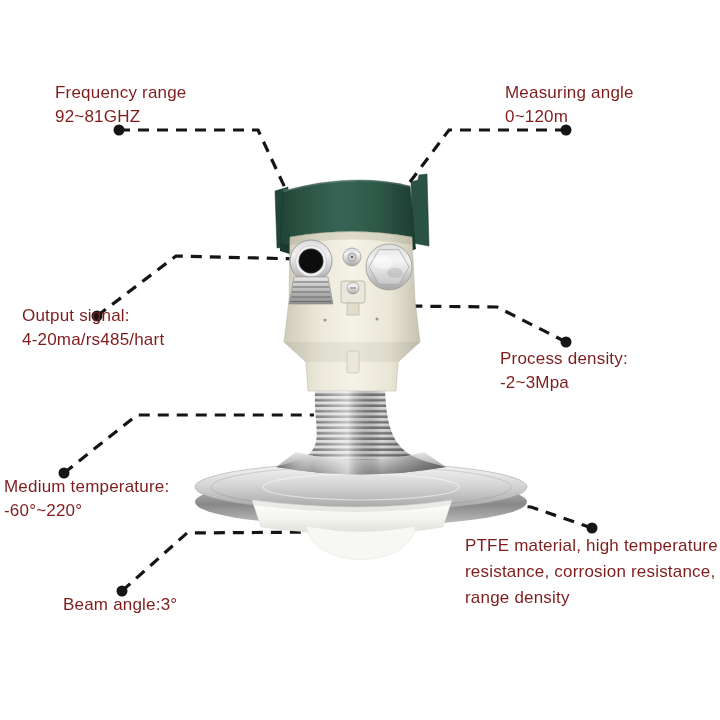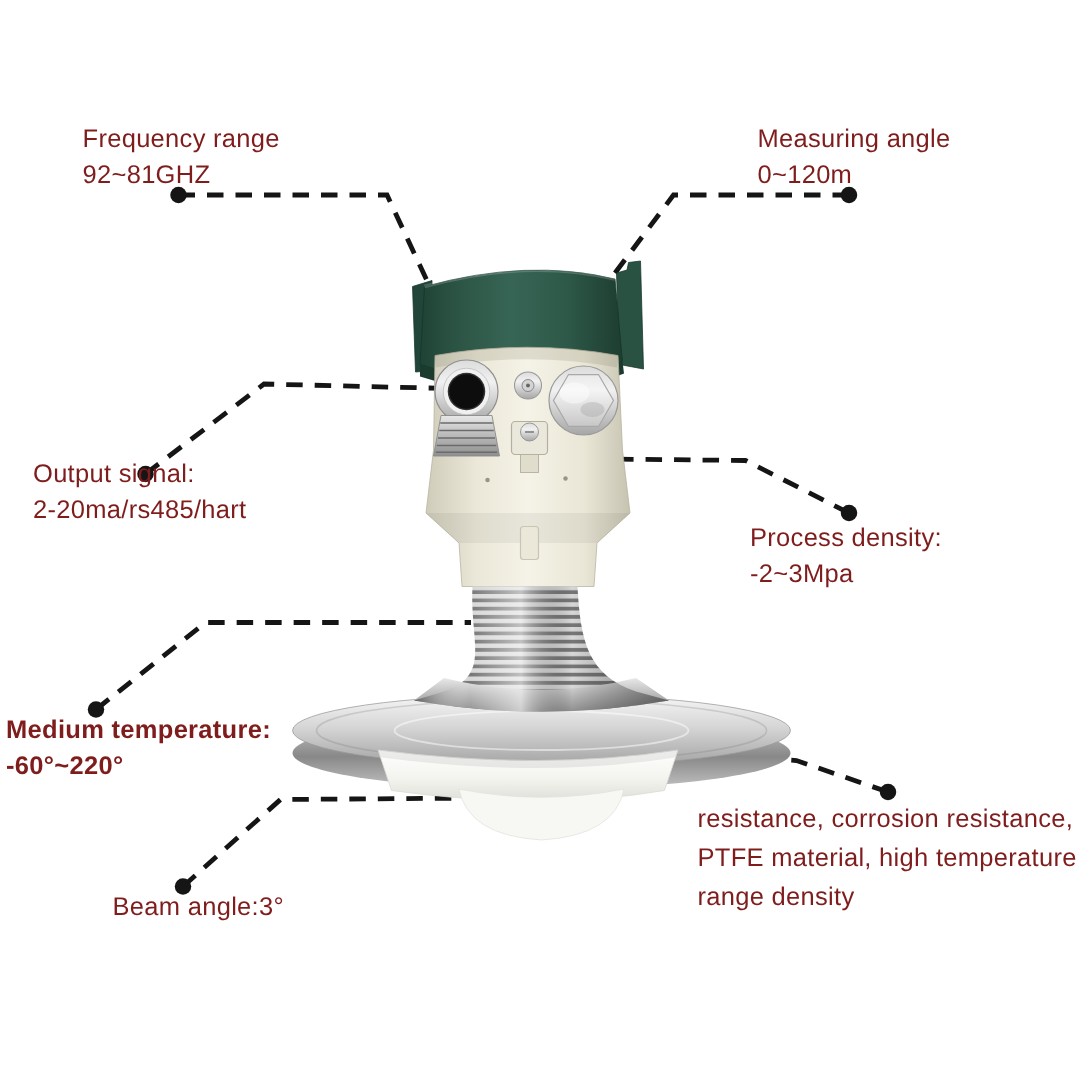--- a/index.html
+++ b/index.html
@@ -178,36 +178,36 @@
     <div>92~81GHZ</div>
   </div>
 
   <div class="label" style="left:505px; top:81px;">
     <div>Measuring angle</div>
     <div>0~120m</div>
   </div>
 
   <div class="label" style="left:22px; top:304px;">
     <div>Output signal:</div>
-    <div>2-20ma/rs485/hart</div>
+    <div>4-20ma/rs485/hart</div>
   </div>
 
   <div class="label" style="left:500px; top:347px;">
     <div>Process density:</div>
     <div>-2~3Mpa</div>
   </div>
 
-  <div class="label" style="left:4px; top:475px;font-weight:bold;">
+  <div class="label" style="left:4px; top:475px;">
     <div>Medium temperature:</div>
     <div>-60°~220°</div>
   </div>
 
-  <div class="label" style="left:63px; top:593px;margin-left:12px;">
+  <div class="label" style="left:63px; top:593px;">
     <div>Beam angle:3°</div>
   </div>
 
   <div class="label ptfe" style="left:465px; top:533px;">
+    <div>PTFE material, high temperature</div>
     <div>resistance, corrosion resistance,</div>
-    <div>PTFE material, high temperature</div>
     <div>range density</div>
   </div>
 
 </div>
 
 </body></html>

